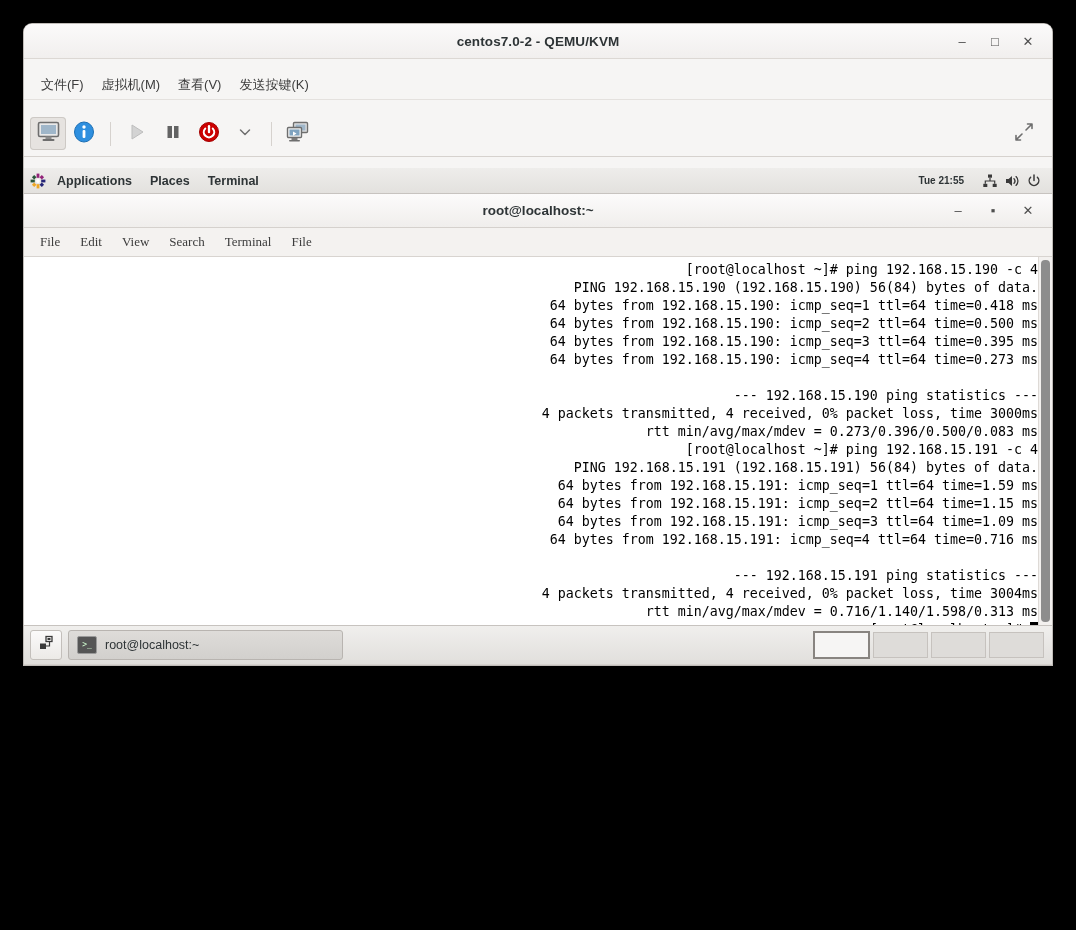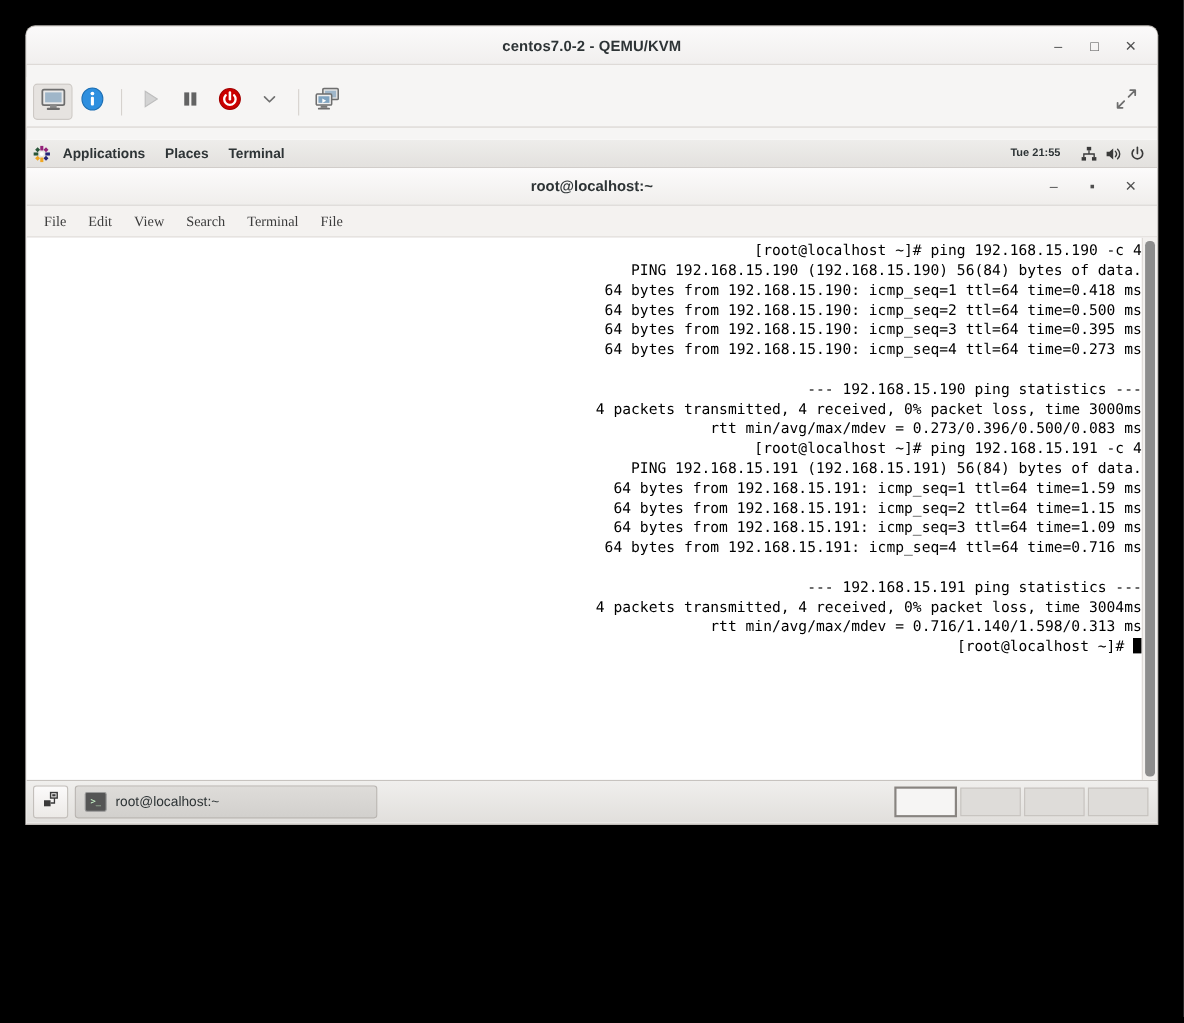--- a/index.html
+++ b/index.html
@@ -11,21 +11,21 @@
     overflow: hidden;
     font-family: "Liberation Sans", sans-serif;
   }
 
   
   #vm-window {
     position: absolute;
     left: 24px;
     top: 24px;
     width: 1028px;
-    height: 725px;
+    height: 641px;
     background: #f6f5f4;
     border-radius: 8px 8px 0 0;
     overflow: hidden;
     display: flex;
     flex-direction: column;
     box-shadow: 0 0 0 1px #c0bcb8;
     gap: 11px;
   }
 
   
@@ -326,20 +326,26 @@
 
   <div id="vm-titlebar">
     <div id="vm-title">centos7.0-2 - QEMU/KVM</div>
     <div class="win-btns">
       <div class="win-btn">–</div>
       <div class="win-btn">□</div>
       <div class="win-btn">✕</div>
     </div>
   </div>
 
+  <div id="vm-menubar">
+    <div class="vm-menu-item">文件(F)</div>
+    <div class="vm-menu-item">虚拟机(M)</div>
+    <div class="vm-menu-item">查看(V)</div>
+    <div class="vm-menu-item">发送按键(K)</div>
+  </div>
 
   <div id="vm-toolbar">
 
     <div class="tb-btn active">
       <span>
         <svg width="23" height="21" viewBox="0 0 23 21">
           <rect x="1.5" y="1.5" width="20" height="14" rx="1.5" fill="#e9e9e9" stroke="#6e6e6e" stroke-width="1.6"></rect>
           <rect x="4" y="4" width="15" height="9" fill="#9fb6c9"></rect>
           <rect x="8.5" y="15.5" width="6" height="3" fill="#8b8b8b"></rect>
           <rect x="5.5" y="18" width="12" height="2" rx="1" fill="#6e6e6e"></rect>

